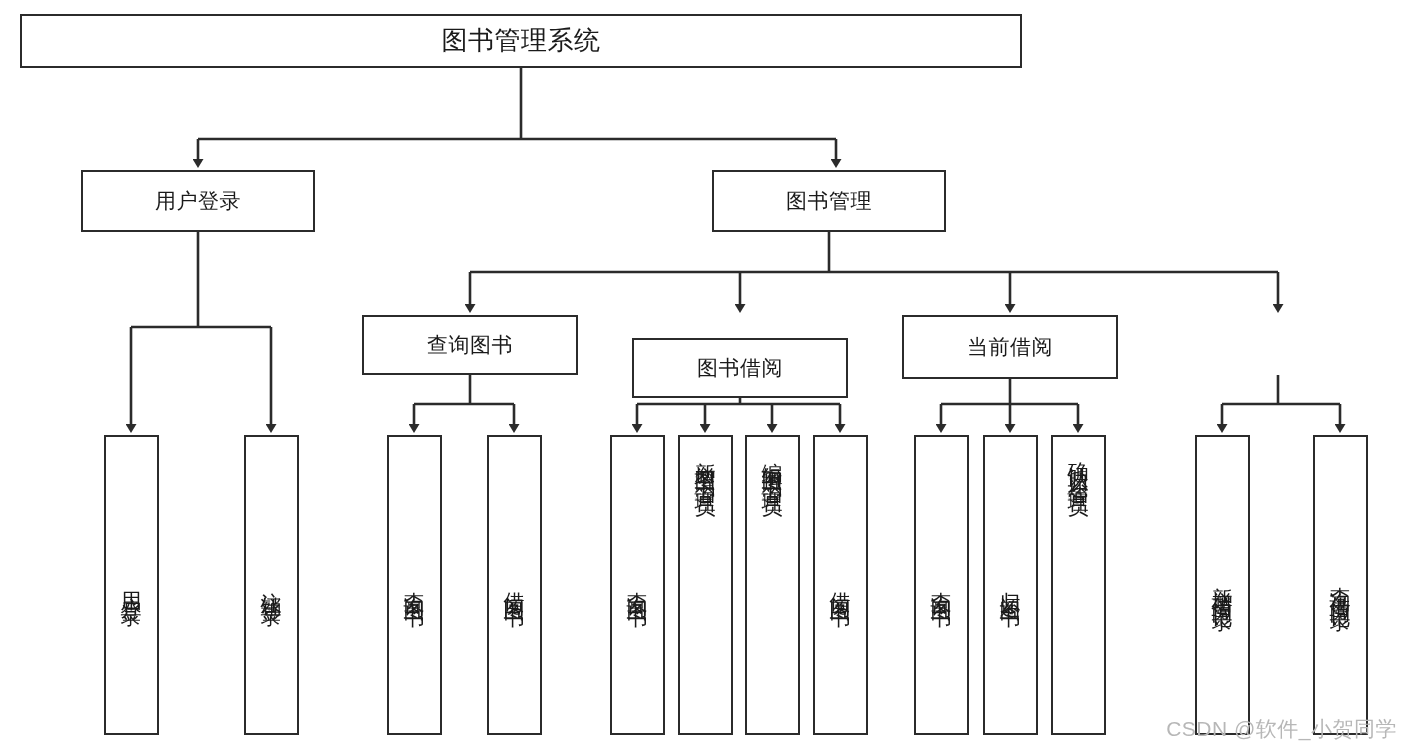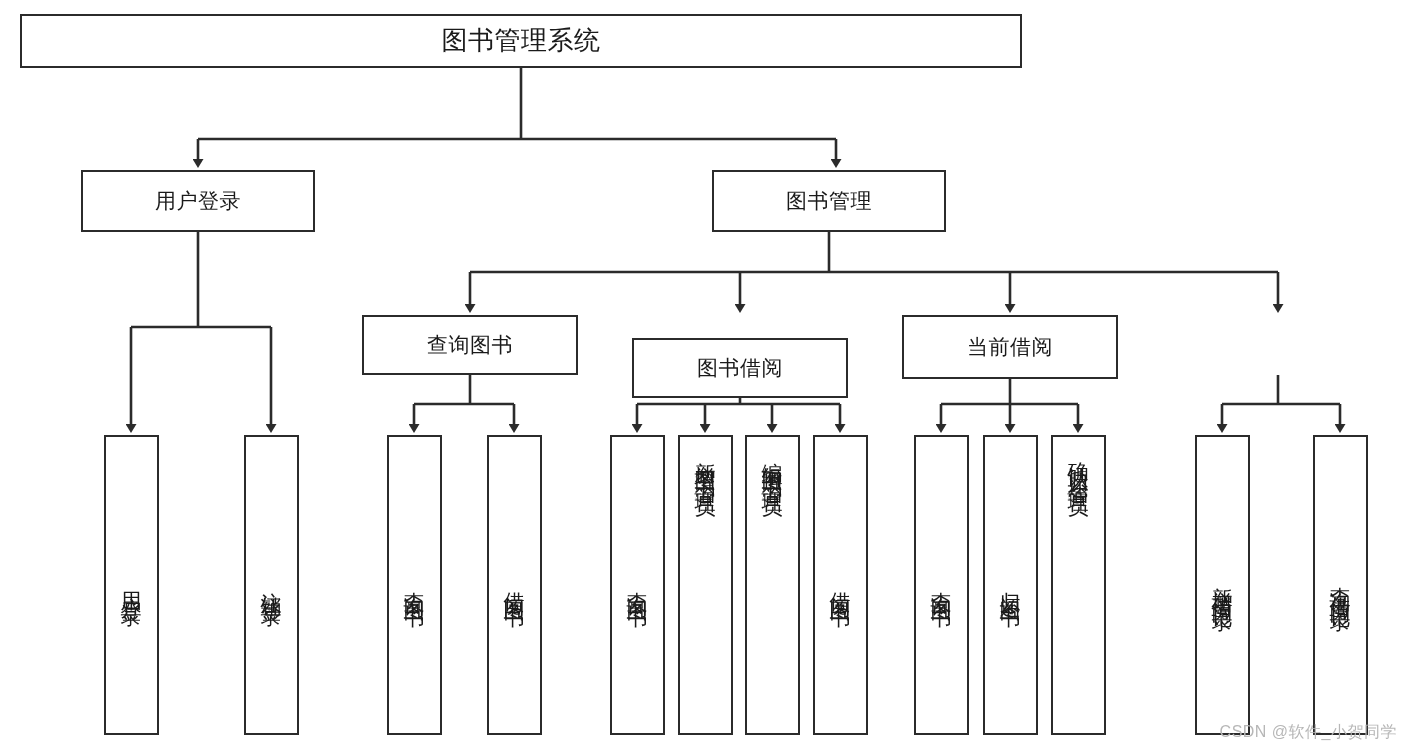--- a/index.html
+++ b/index.html
@@ -64,21 +64,21 @@
   .node.vertical.centered {
     align-items: center;
     padding-top: 0;
   }
   
   #watermark {
     position: absolute;
     right: 8px;
     bottom: 4px;
     color: #b7b7b7;
-    font-size: 16px;
+    font-size: 21px;
     letter-spacing: 0.5px;
     z-index: 5;
     white-space: pre;
   }
 </style>
 </head>
 <body>
 
 <div id="canvas">
 

